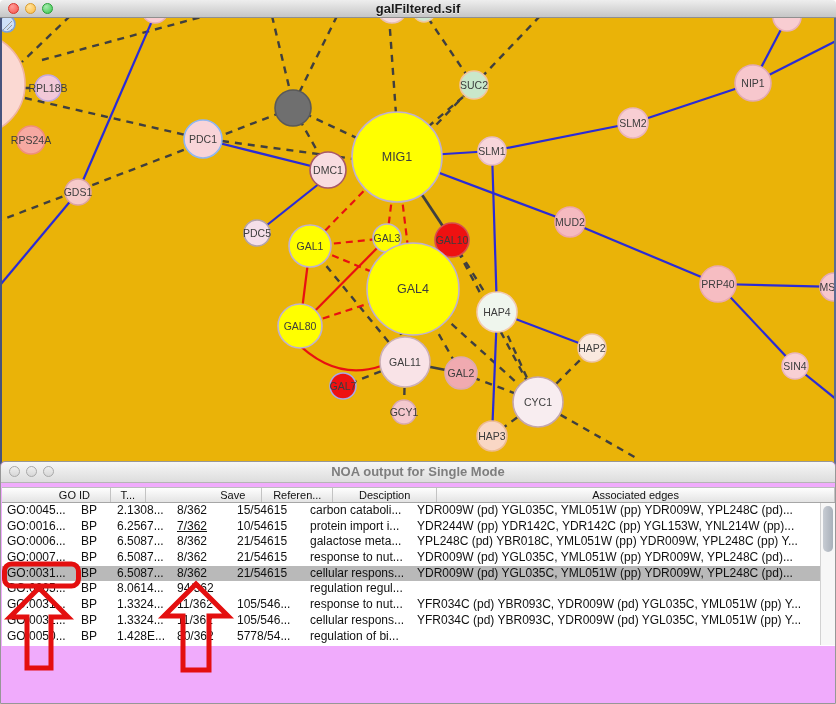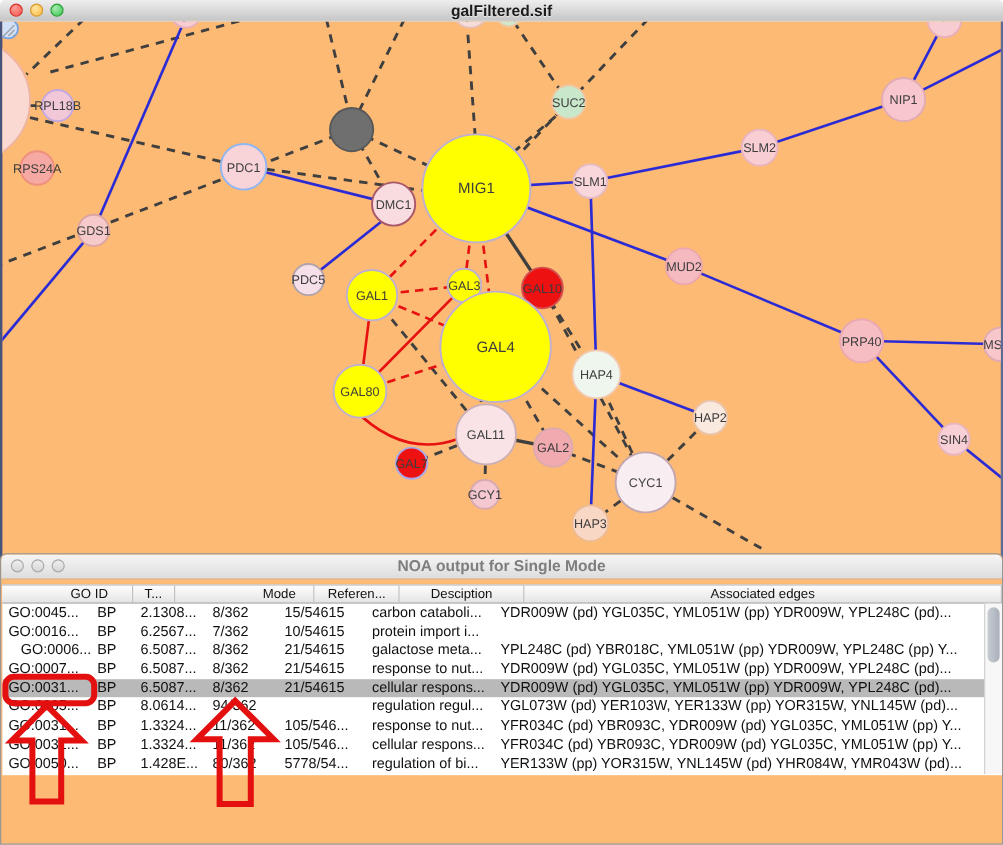--- a/index.html
+++ b/index.html
@@ -12,27 +12,27 @@
           background:linear-gradient(#eeeeee,#c6c6c6);border-bottom:1px solid #8f8f8f;
           border-radius:4px 4px 0 0;box-sizing:border-box;}
   .tb-top .title{position:absolute;left:0;width:100%;text-align:center;
           font-size:13px;line-height:17px;color:#1b1b1b;font-weight:bold;
           text-shadow:0 1px 0 rgba(255,255,255,.6);}
   .light{position:absolute;top:3px;width:11px;height:11px;border-radius:50%;box-sizing:border-box;}
   .light.red{left:8px;background:radial-gradient(circle at 35% 30%,#ff9d98,#f6534b);border:1px solid #d8342c;}
   .light.yellow{left:25px;background:radial-gradient(circle at 35% 30%,#ffe3a0,#fdbc40);border:1px solid #d99b2b;}
   .light.green{left:42px;background:radial-gradient(circle at 35% 30%,#a8eab0,#35c84a);border:1px solid #28a038;}
 
-  .net{position:absolute;left:0;top:18px;width:836px;height:496px;background:#fdba74;
+  .net{position:absolute;left:0;top:18px;width:836px;height:496px;background:#eab308;
        border-left:2px solid #46537d;border-right:2px solid #5d6c94;border-bottom:3px solid #2e3d66;
        box-sizing:border-box;overflow:hidden;padding-left:22px;}
   .net svg{position:absolute;left:-2px;top:0;}
 
   
-  .win-bot{position:absolute;left:0;top:461px;width:836px;height:243px;background:#fdba74;
+  .win-bot{position:absolute;left:0;top:461px;width:836px;height:243px;background:#f0abfc;
            border:1px solid #979797;border-radius:5px 5px 0 0;box-sizing:border-box;}
   .tb-bot{position:absolute;left:0;top:0;right:0;height:20px;
           background:linear-gradient(#f6f6f6,#dddddd);border-bottom:1px solid #b5b5b5;
           border-radius:5px 5px 0 0;}
   .tb-bot .title{position:absolute;width:100%;text-align:center;font-size:13px;
           line-height:20px;color:#7e7e7e;font-weight:bold;}
   .ring{position:absolute;top:4px;width:11px;height:11px;border-radius:50%;
         border:1px solid #a9a9a9;background:linear-gradient(#efefef,#d7d7d7);box-sizing:border-box;}
   .ring.r1{left:8px}.ring.r2{left:25px}.ring.r3{left:42px}
 
@@ -213,45 +213,46 @@
     <span class="ring r2"></span>
     <span class="ring r3"></span>
     <span class="title">NOA output for Single Mode</span>
   </div>
 
   <div class="ttable">
     <div class="thead" id="thead">
         <div class="th" style="width: 74px; margin-left: 37px;">GO ID</div>
         <div class="th" style="width: 36px;">T...</div>
         <div class="th" style="width: 60px; margin-top: 34px;">P-value</div>
-        <div class="th" style="width: 60px;">Mode</div>
+        <div class="th" style="width: 60px;">Save</div>
         <div class="th" style="width: 73px;">Referen...</div>
         <div class="th" style="width: 107px; text-align: center;">Desciption</div>
         <div class="th" style="width: 410px;">Associated edges</div>
       </div>
     <div class="rows" id="tbody">
         <div class="row">
           <div class="cell" style="width: 74px;">GO:0045...</div>
           <div class="cell" style="width: 36px;">BP</div>
           <div class="cell" style="width: 60px;">2.1308...</div>
           <div class="cell" style="width: 60px;">8/362</div>
           <div class="cell" style="width: 73px;">15/54615</div>
           <div class="cell" style="width: 107px;">carbon cataboli...</div>
           <div class="cell" style="width: 410px;">YDR009W (pd) YGL035C, YML051W (pp) YDR009W, YPL248C (pd)...</div>
         </div>
         <div class="row">
           <div class="cell" style="width: 74px;">GO:0016...</div>
           <div class="cell" style="width: 36px;">BP</div>
           <div class="cell" style="width: 60px;">6.2567...</div>
-          <div class="cell" style="width: 60px;">7/362</div>
+          <div class="cell" style="width: 60px; text-decoration: underline;">7/362</div>
           <div class="cell" style="width: 73px;">10/54615</div>
           <div class="cell" style="width: 107px;">protein import i...</div>
-        </div>
-        <div class="row">
-          <div class="cell" style="width: 74px; text-align: right;">GO:0006...</div>
+          <div class="cell" style="width: 410px;">YDR244W (pp) YDR142C, YDR142C (pp) YGL153W, YNL214W (pp)...</div>
+        </div>
+        <div class="row">
+          <div class="cell" style="width: 74px;">GO:0006...</div>
           <div class="cell" style="width: 36px;">BP</div>
           <div class="cell" style="width: 60px;">6.5087...</div>
           <div class="cell" style="width: 60px;">8/362</div>
           <div class="cell" style="width: 73px;">21/54615</div>
           <div class="cell" style="width: 107px;">galactose meta...</div>
           <div class="cell" style="width: 410px;">YPL248C (pd) YBR018C, YML051W (pp) YDR009W, YPL248C (pp) Y...</div>
         </div>
         <div class="row">
           <div class="cell" style="width: 74px;">GO:0007...</div>
           <div class="cell" style="width: 36px;">BP</div>
@@ -270,21 +271,20 @@
           <div class="cell" style="width: 107px;">cellular respons...</div>
           <div class="cell" style="width: 410px;">YDR009W (pd) YGL035C, YML051W (pp) YDR009W, YPL248C (pd)...</div>
         </div>
         <div class="row">
           <div class="cell" style="width: 74px;">GO:0065...</div>
           <div class="cell" style="width: 36px;">BP</div>
           <div class="cell" style="width: 60px;">8.0614...</div>
           <div class="cell" style="width: 60px;">94/362</div>
           <div class="cell" style="width: 73px; margin-top: 40px;">7260/54...</div>
           <div class="cell" style="width: 107px;">regulation regul...</div>
-          <div class="cell" style="width: 410px;">YGL073W (pd) YER103W, YER133W (pp) YOR315W, YNL145W (pd)...</div>
         </div>
         <div class="row">
           <div class="cell" style="width: 74px;">GO:0031...</div>
           <div class="cell" style="width: 36px;">BP</div>
           <div class="cell" style="width: 60px;">1.3324...</div>
           <div class="cell" style="width: 60px;">11/362</div>
           <div class="cell" style="width: 73px;">105/546...</div>
           <div class="cell" style="width: 107px;">response to nut...</div>
           <div class="cell" style="width: 410px;">YFR034C (pd) YBR093C, YDR009W (pd) YGL035C, YML051W (pp) Y...</div>
         </div>
@@ -297,21 +297,20 @@
           <div class="cell" style="width: 107px;">cellular respons...</div>
           <div class="cell" style="width: 410px;">YFR034C (pd) YBR093C, YDR009W (pd) YGL035C, YML051W (pp) Y...</div>
         </div>
         <div class="row">
           <div class="cell" style="width: 74px;">GO:0050...</div>
           <div class="cell" style="width: 36px;">BP</div>
           <div class="cell" style="width: 60px;">1.428E...</div>
           <div class="cell" style="width: 60px;">80/362</div>
           <div class="cell" style="width: 73px;">5778/54...</div>
           <div class="cell" style="width: 107px;">regulation of bi...</div>
-          <div class="cell" style="width: 410px;">YER133W (pp) YOR315W, YNL145W (pd) YHR084W, YMR043W (pd)...</div>
         </div>
       </div>
     <div class="sb">
       <div class="thumb"></div>
     </div>
   </div>
 
 </div>
 
 <svg class="annot" id="annotsvg" width="836" height="704" viewBox="0 0 836 704">

